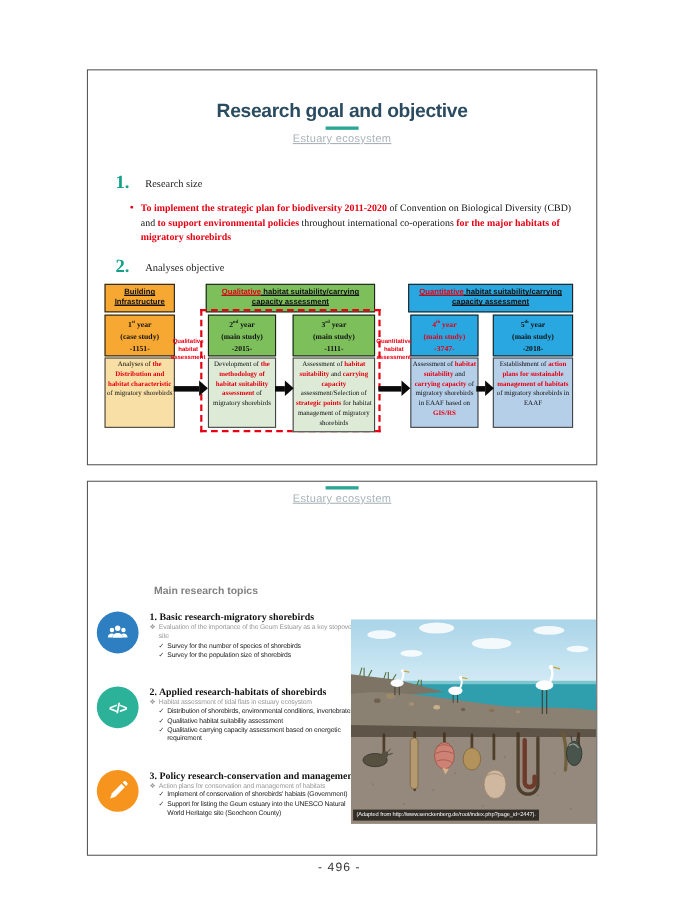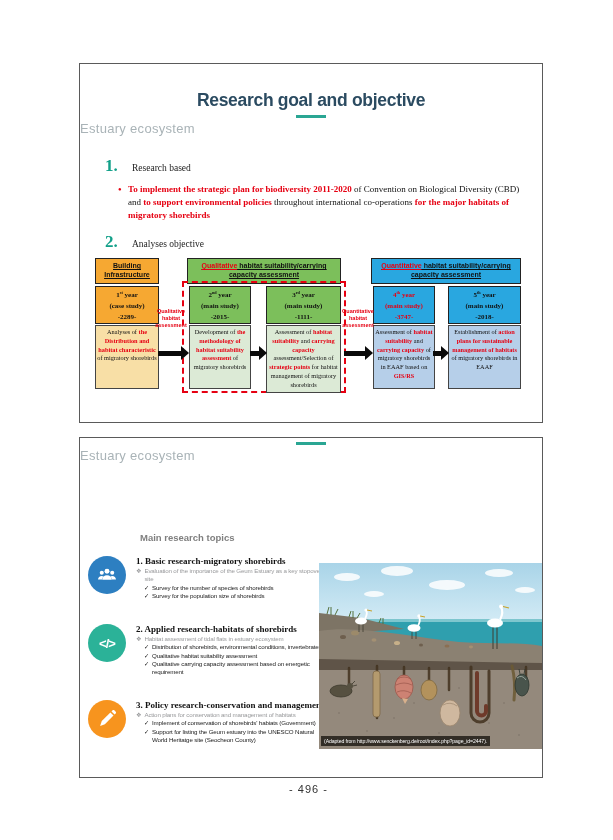--- a/index.html
+++ b/index.html
@@ -26,21 +26,21 @@
   }
   #slide1{top:63px;height:360px;}
   #slide2{top:437px;height:341px;}
   .slide-title{
     text-align:center;font-size:17.5px;font-weight:bold;color:var(--navy);
     letter-spacing:-0.3px;
   }
   #slide1 .slide-title{margin-top:26px;}
   #slide2 .slide-title{margin-top:36px;}
   .title-underline{width:30px;height:3px;background:var(--teal);margin:4px auto 3px auto;}
-  .slide-subtitle{text-align:left;font-size:13px;color:var(--gray-sub);letter-spacing:.3px;}
+  .slide-subtitle{text-align:center;font-size:10px;color:var(--gray-sub);letter-spacing:.3px;text-decoration:underline;}
 
   
   .sec-num{position:absolute;font-family:"Liberation Serif",serif;font-weight:bold;
     font-size:17px;color:#12a089;}
   .sec-label{position:absolute;font-family:"Liberation Serif",serif;font-size:9.5px;color:#222;}
   #goal-num{left:25px;top:92px;}
   #goal-label{left:52px;top:99px;}
   #obj-num{left:25px;top:168px;}
   #obj-label{left:52px;top:175px;}
   .goal-text{
@@ -135,21 +135,21 @@
 </style>
 </head>
 <body>
 
 <div class="slide" id="slide1">
   <div class="slide-title">Research goal and objective</div>
   <div class="title-underline"></div>
   <div class="slide-subtitle">Estuary ecosystem</div>
 
   <div class="sec-num" id="goal-num">1.</div>
-  <div class="sec-label" id="goal-label">Research based</div>
+  <div class="sec-label" id="goal-label">Research size</div>
 
   <div class="goal-text"><span class="seg-red">To implement the strategic plan for biodiversity 2011-2020 </span><span class="seg-black">of Convention on Biological Diversity (CBD) and </span><span class="seg-red">to support environmental policies </span><span class="seg-black">throughout international co-operations </span><span class="seg-red">for the major habitats of migratory shorebirds</span></div>
 
   <div class="sec-num" id="obj-num">2.</div>
   <div class="sec-label" id="obj-label">Analyses objective</div>
 
   <div class="flow">
     <div class="flow-header" id="hdr-orange">
       <span><span class="seg-black">Building Infrastructure</span></span>
     </div>
@@ -159,21 +159,21 @@
     <div class="flow-header" id="hdr-blue">
       <span><span class="seg-red">Quantitative</span><span class="seg-black"> habitat suitability/carrying capacity assessment</span></span>
     </div>
 
     <div class="dashed-group"></div>
 
     <div class="flow-col" id="col1">
       <div class="year-box" data-color="black">
           <div>1<sup>st</sup> year</div>
           <div>(case study)</div>
-          <div>-2289-</div>
+          <div>-1151-</div>
         </div>
       <div class="body-box"><span class="seg-black">Analyses of </span><span class="seg-red">the Distribution and habitat characteristic</span><span class="seg-black"> of migratory shorebirds</span></div>
     </div>
     <div class="flow-col" id="col2">
       <div class="year-box" data-color="black">
           <div>2<sup>nd</sup> year</div>
           <div>(main study)</div>
           <div>-2015-</div>
         </div>
       <div class="body-box"><span class="seg-black">Development of </span><span class="seg-red">the methodology of habitat suitability assessment</span><span class="seg-black"> of migratory shorebirds</span></div>

